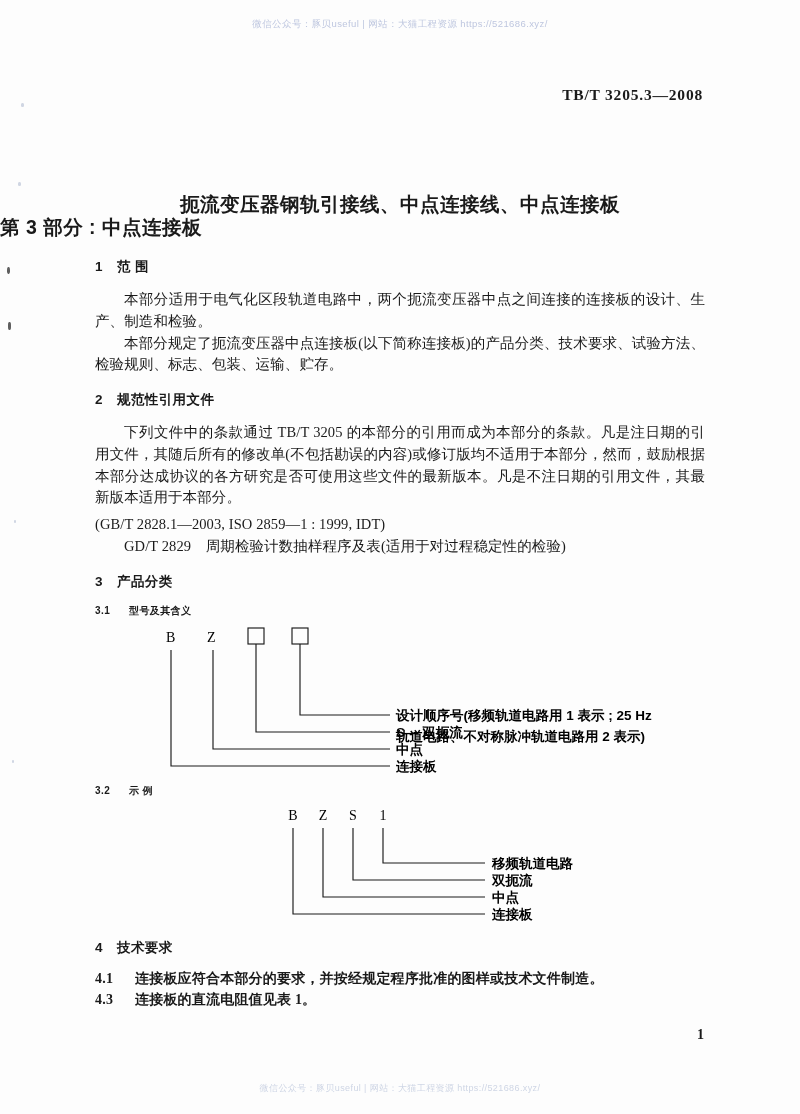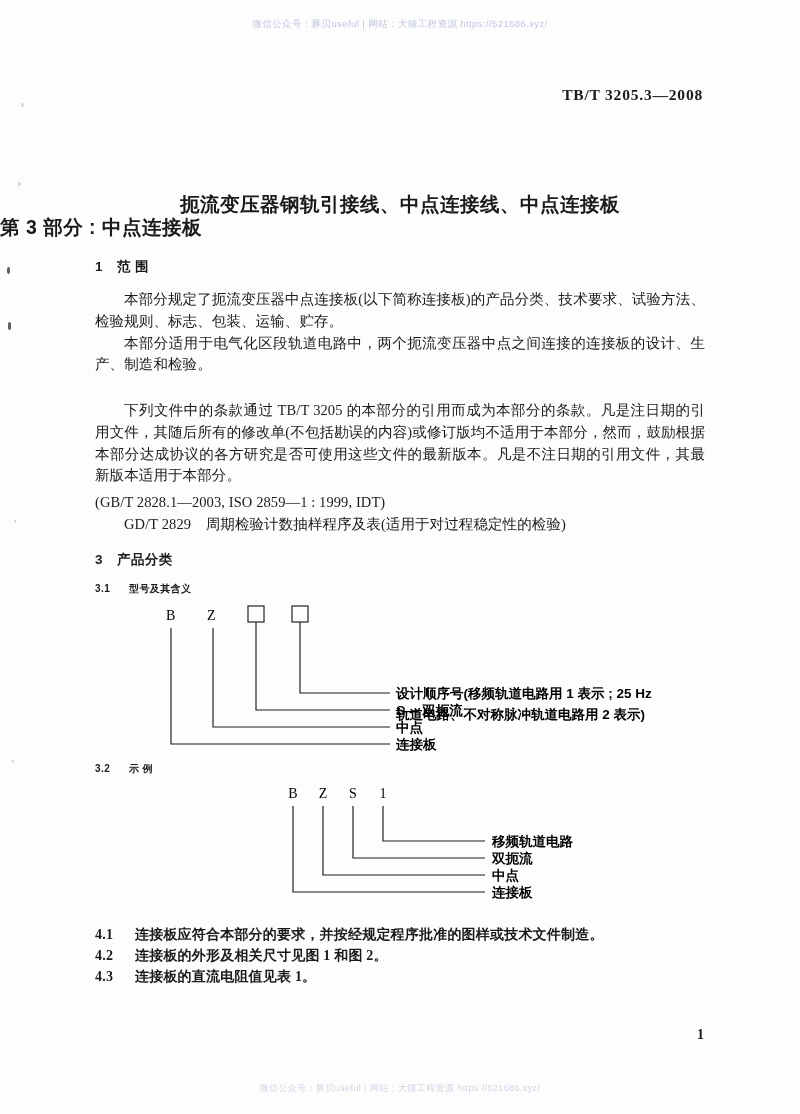--- a/index.html
+++ b/index.html
@@ -187,25 +187,28 @@
 
   <div class="doc-title">扼流变压器钢轨引接线、中点连接线、中点连接板</div>
   <div class="doc-subtitle">第 3 部分 : 中点连接板</div>
 
   <div class="body-col">
 
     <div class="h2">
       <span class="num">1</span><span>范    围</span>
     </div>
     <div class="gap-s"></div>
+    <p class="para">本部分适用于电气化区段轨道电路中，两个扼流变压器中点之间连接的连接板的设计、生产、制造和检验。</p>
     <p class="para">本部分规定了扼流变压器中点连接板(以下简称连接板)的产品分类、技术要求、试验方法、检验规则、标志、包装、运输、贮存。</p>
-    <p class="para">本部分适用于电气化区段轨道电路中，两个扼流变压器中点之间连接的连接板的设计、生产、制造和检验。</p>
 
     <div class="gap-m"></div>
 
+    <div class="h2">
+      <span class="num">2</span><span>规范性引用文件</span>
+    </div>
     <div class="gap-s"></div>
     <p class="para">下列文件中的条款通过 TB/T 3205 的本部分的引用而成为本部分的条款。凡是注日期的引用文件，其随后所有的修改单(不包括勘误的内容)或修订版均不适用于本部分，然而，鼓励根据本部分达成协议的各方研究是否可使用这些文件的最新版本。凡是不注日期的引用文件，其最新版本适用于本部分。</p>
     <div style="height:5px;"></div>
     <p class="ref hang">(GB/T  2828.1—2003, ISO 2859—1 : 1999, IDT)</p>
     <p class="ref">GD/T 2829　周期检验计数抽样程序及表(适用于对过程稳定性的检验)</p>
 
     <div class="gap-m"></div>
 
     <div class="h2">
       <span class="num">3</span><span>产品分类</span>
@@ -262,28 +265,28 @@
           <text class="dg-letter" x="288" y="18" text-anchor="middle">1</text>
           <text class="dg-label" x="397" y="66">移频轨道电路</text>
           <text class="dg-label" x="397" y="83">双扼流</text>
           <text class="dg-label" x="397" y="100">中点</text>
           <text class="dg-label" x="397" y="117">连接板</text>
         </svg>
     </div>
 
     <div class="gap-m"></div>
 
+    <div class="h2">
+      <span class="num">4</span><span>技术要求</span>
+    </div>
     <div class="gap-s"></div>
     <div class="clause">
       <span class="num">4.1</span><span>连接板应符合本部分的要求，并按经规定程序批准的图样或技术文件制造。</span>
     </div>
     <div class="clause">
-      <span class="num">4.2</span><span>连接板的外形及相关尺寸见图 1 和图 2。</span>
-    </div>
-    <div class="clause">
       <span class="num">4.3</span><span>连接板的直流电阻值见表 1。</span>
     </div>
   </div>
 
   <div class="page-num">1</div>
 
   <div class="watermark watermark-bottom">微信公众号：豚贝useful  |  网站：大猫工程资源  https://521686.xyz/</div>
 
 </div>
 

